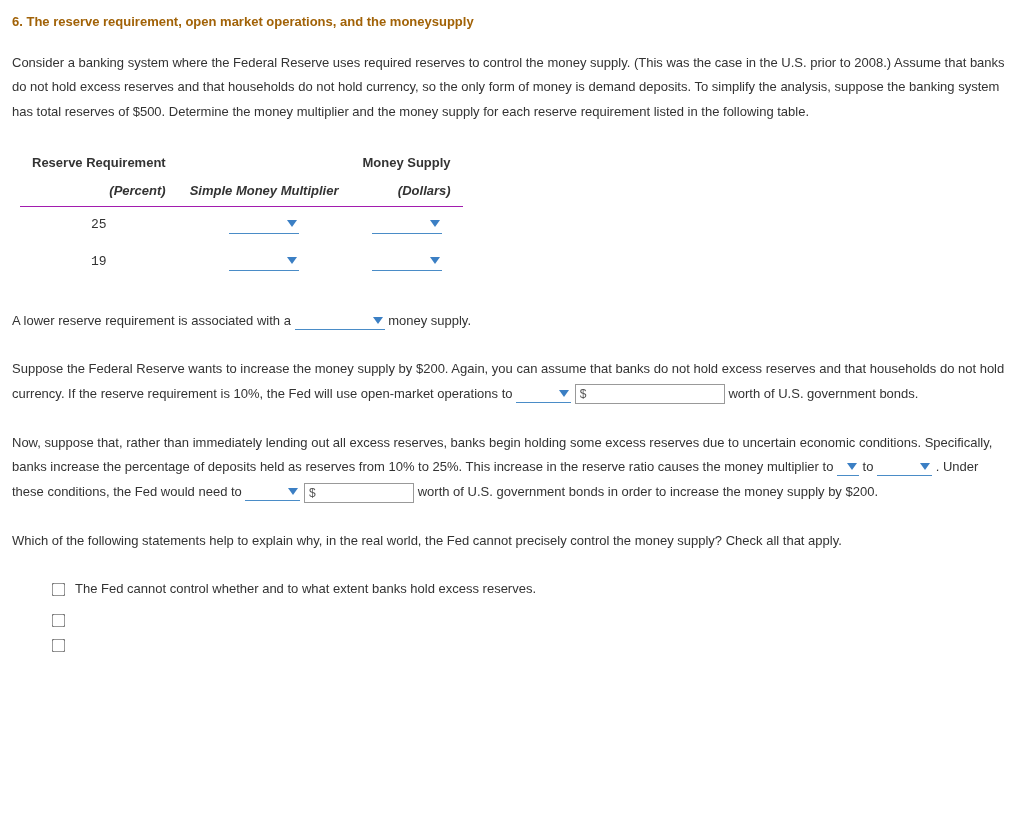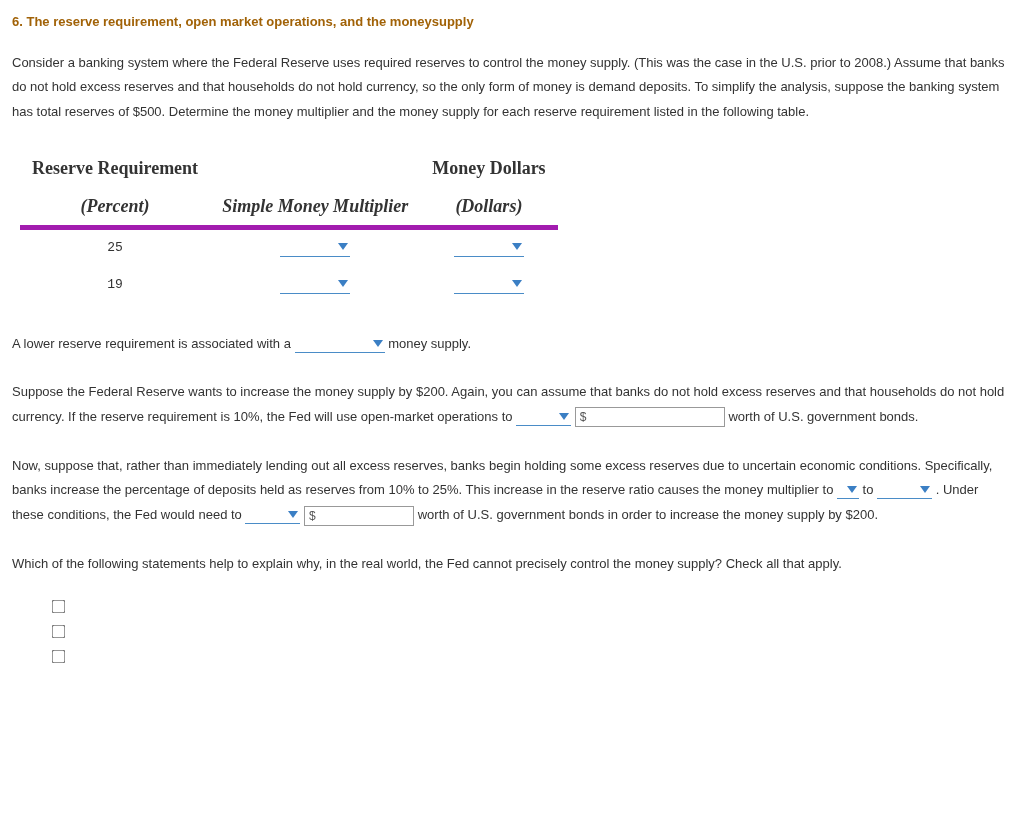--- a/index.html
+++ b/index.html
@@ -24,27 +24,27 @@
   .table-wrap {
     margin: 16px 0 28px 8px;
   }
   table {
     border-collapse: collapse;
   }
   th {
     font-weight: bold;
     text-align: center;
     padding: 2px 12px;
-    font-size: 18px;
-    font-family: Liberation Serif, serif;
+    font-size: 13px;
   }
   th.sub-italic {
     font-style: italic;
     font-weight: bold;
-    border-bottom: 5px solid #a21caf;
+    border-bottom: 1px solid #a21caf;
+    text-align: right;
   }
   td {
     text-align: center;
     padding: 6px 12px;
     font-size: 13px;
     font-family: Liberation Mono, monospace;
   }
   .dropdown {
     display: inline-block;
     border-bottom: 1px solid #4a8cc7;
@@ -99,21 +99,21 @@
 <div class="question-title">6. The reserve requirement, open market operations, and the moneysupply</div>
 
 <div class="paragraph">Consider a banking system where the Federal Reserve uses required reserves to control the money supply. (This was the case in the U.S. prior to 2008.) Assume that banks do not hold excess reserves and that households do not hold currency, so the only form of money is demand deposits. To simplify the analysis, suppose the banking system has total reserves of $500. Determine the money multiplier and the money supply for each reserve requirement listed in the following table.</div>
 
 <div class="table-wrap">
 <table>
   <thead>
     <tr>
       <th>Reserve Requirement</th>
       <th rowspan="2" class="sub-italic" style="vertical-align:bottom">Simple Money Multiplier</th>
-      <th>Money Dollars</th>
+      <th>Money Supply</th>
     </tr>
     <tr>
       <th class="sub-italic">(Percent)</th>
       <th class="sub-italic">(Dollars)</th>
     </tr>
   </thead>
   <tbody>
     <tr>
       <td>25</td>
       <td><span class="dropdown"><span class="caret"></span></span></td>
@@ -153,20 +153,21 @@
 </div>
 
 <div class="paragraph">
   <span class="seg">Which of the following statements help to explain why, in the real world, the Fed cannot precisely control the money supply?</span>
   <span class="seg italic">Check all that apply.</span>
 </div>
 
 <div class="checklist">
   <div class="check-row">
     <input type="checkbox" style="">
+    <span>The Fed cannot control whether and to what extent banks hold excess reserves.</span>
   </div>
   <div class="check-row">
     <input type="checkbox" style="">
   </div>
   <div class="check-row">
     <input type="checkbox" style="">
   </div>
 </div>
 
 </body></html>

